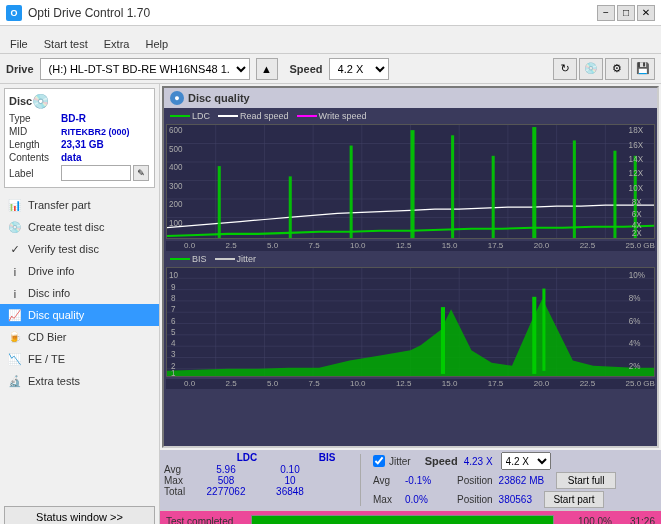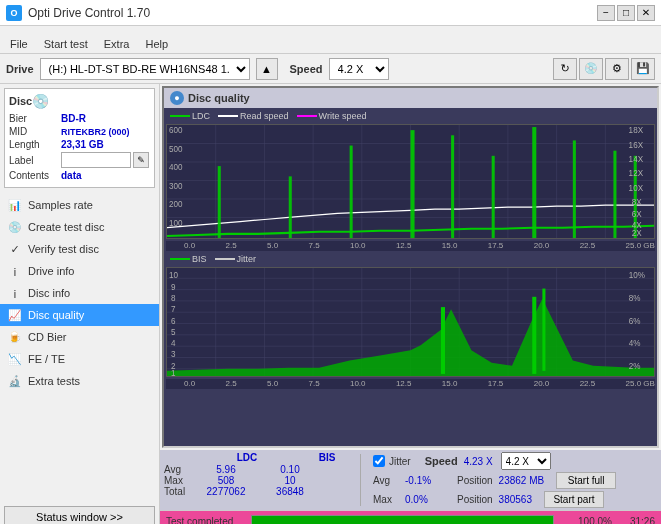--- a/index.html
+++ b/index.html
@@ -150,46 +150,46 @@
 <div class="main">
 
   <div class="sidebar">
 
     <div class="disc-panel">
       <div class="disc-panel-header">
         <span class="disc-panel-title">Disc</span>
         <span style="font-size:14px;">💿</span>
       </div>
       <div class="disc-info-row">
-        <span class="disc-info-label">Bier</span>
+        <span class="disc-info-label">Type</span>
         <span class="disc-info-value">BD-R</span>
       </div>
       <div class="disc-info-row">
         <span class="disc-info-label">MID</span>
         <span class="disc-info-value" style="font-size:9px;">RITEKBR2 (000)</span>
       </div>
       <div class="disc-info-row">
         <span class="disc-info-label">Length</span>
         <span class="disc-info-value">23,31 GB</span>
+      </div>
+      <div class="disc-info-row">
+        <span class="disc-info-label">Contents</span>
+        <span class="disc-info-value">data</span>
       </div>
       <div class="disc-info-row">
         <span class="disc-info-label">Label</span>
         <input class="label-input" type="text" style="">
         <div class="label-btn">✎</div>
       </div>
-      <div class="disc-info-row">
-        <span class="disc-info-label">Contents</span>
-        <span class="disc-info-value">data</span>
-      </div>
     </div>
 
     <div class="nav-items">
       <div class="nav-item">
         <span class="nav-item-icon">📊</span>
-        <span>Samples rate</span>
+        <span>Transfer part</span>
       </div>
       <div class="nav-item">
         <span class="nav-item-icon">💿</span>
         <span>Create test disc</span>
       </div>
       <div class="nav-item">
         <span class="nav-item-icon">✓</span>
         <span>Verify test disc</span>
       </div>
       <div class="nav-item">

